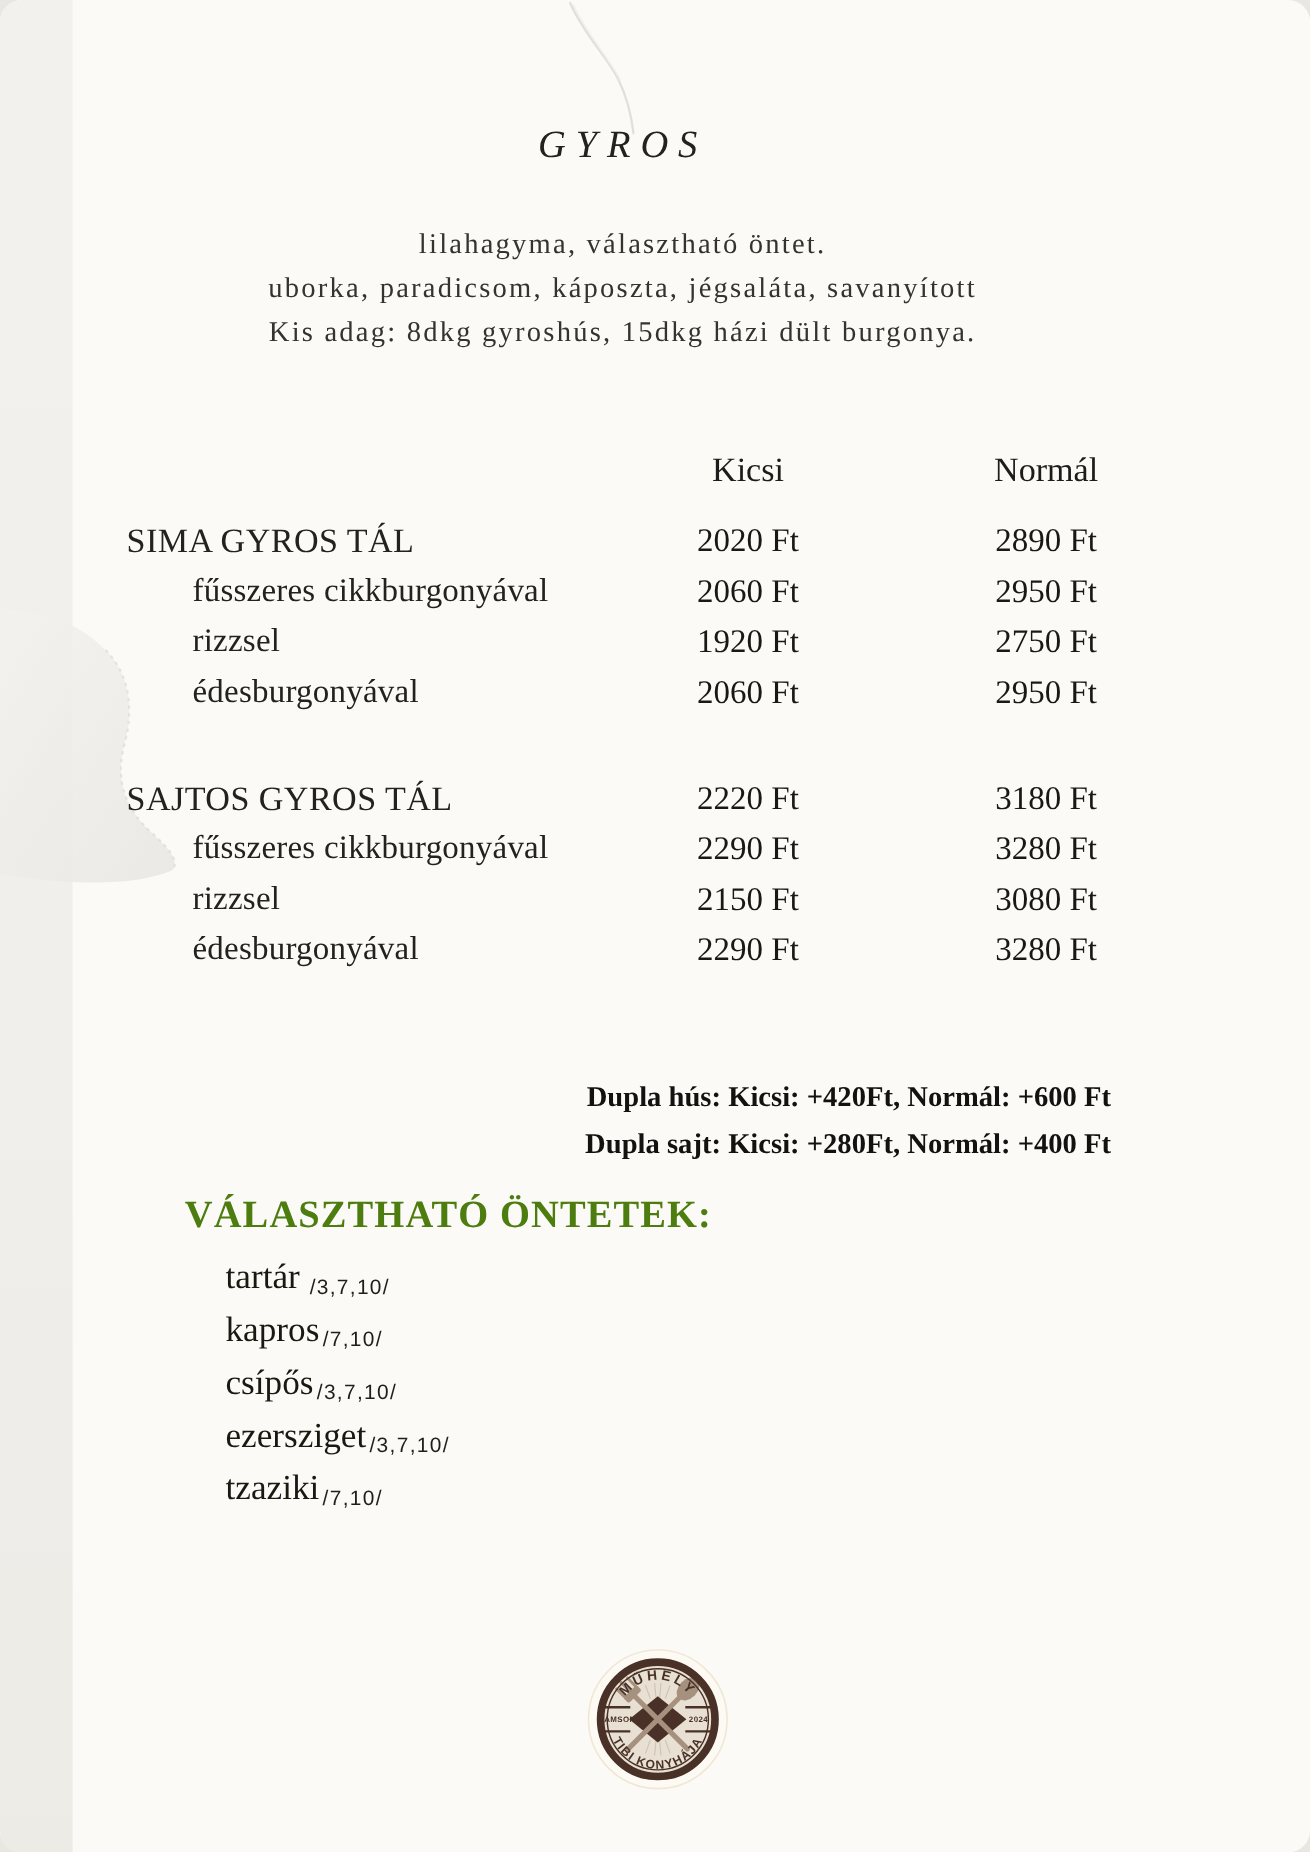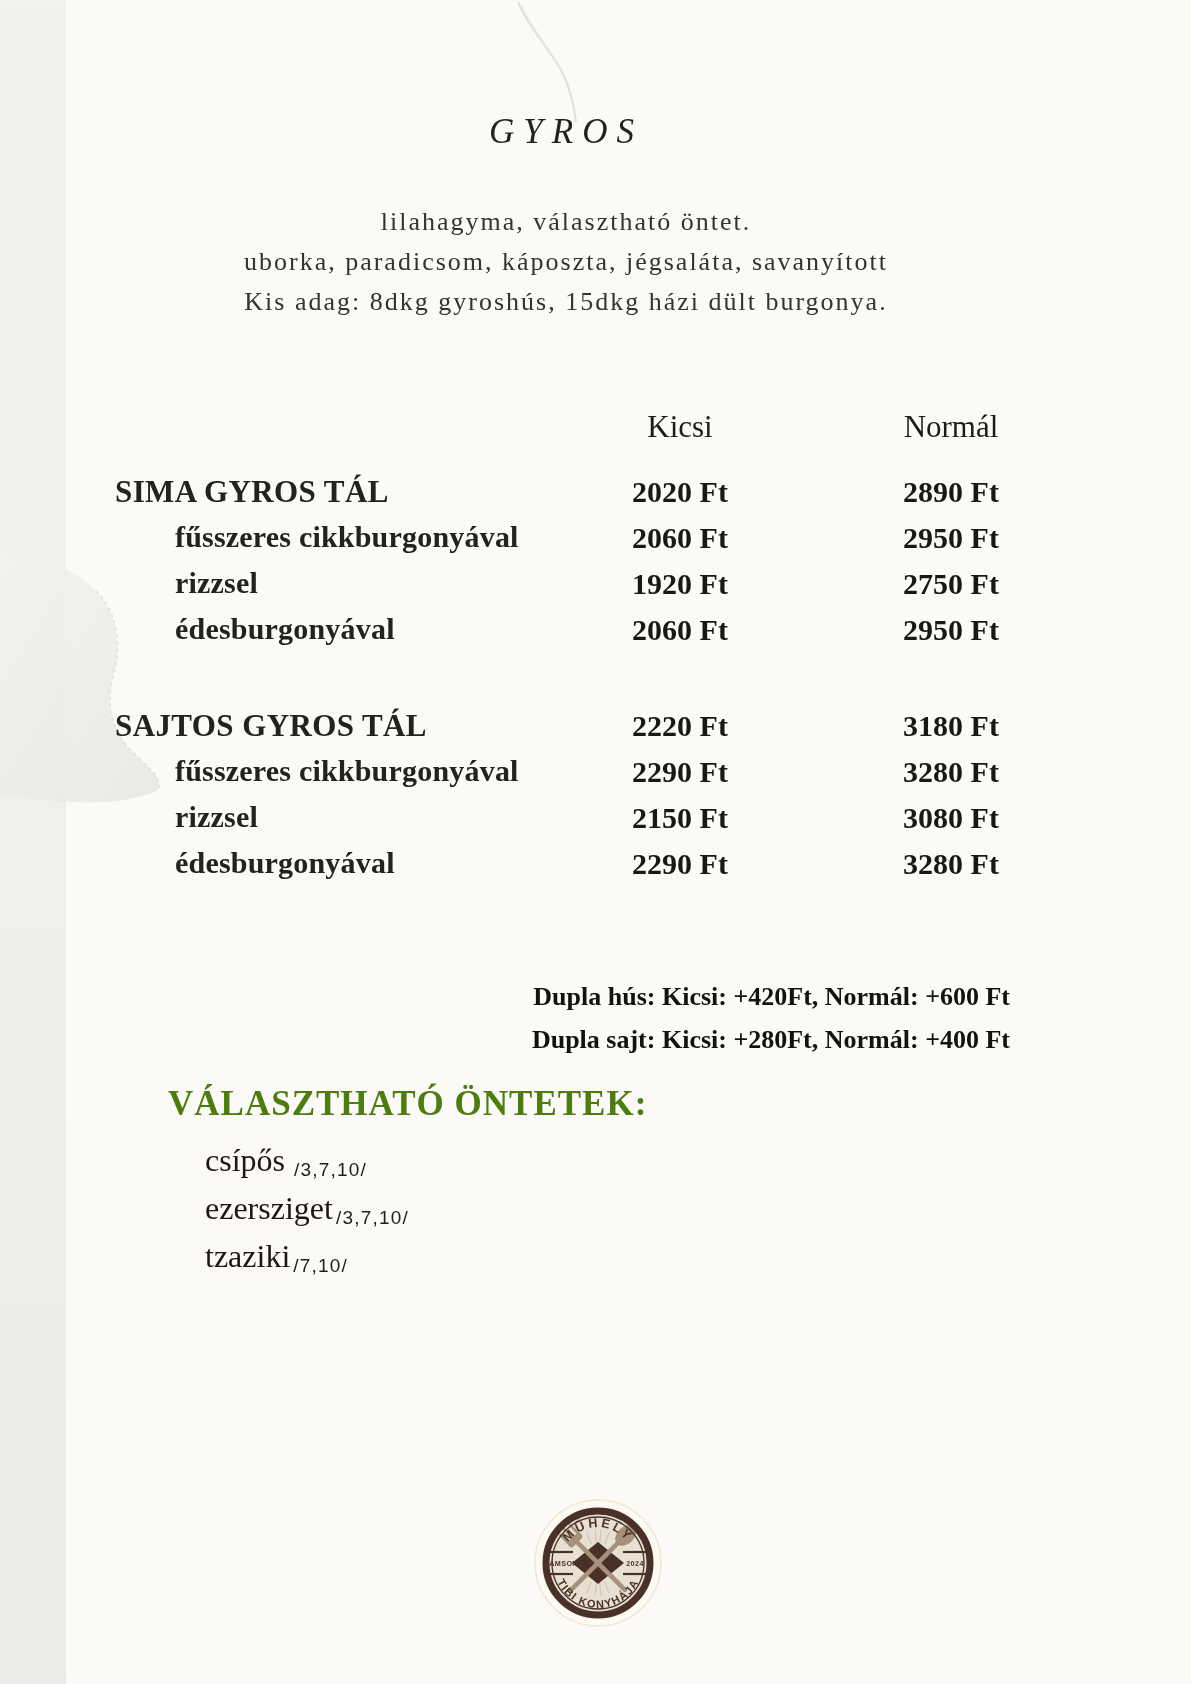--- a/index.html
+++ b/index.html
@@ -1,19 +1,19 @@
 <!DOCTYPE html>
 <html><head>
 <meta charset="utf-8">
 <style>
   html,body{margin:0;padding:0;background:#e9e7e2;}
   .page{
     position:relative;width:1191px;height:1684px;margin:0 auto;
     background:#fbfaf7;overflow:hidden;
-    font-family:"Liberation Serif", serif;color:#1d1c1a;
+    font-family:"Liberation Serif", serif;color:#1d1c1a;border-radius:20px;
   }
   .left-strip{
     position:absolute;left:0;top:0;width:66px;height:100%;
     background:linear-gradient(180deg,#f3f1ed 0%,#f1efeb 55%,#edebe6 100%);
   }
   .torn, .crease, .logo{position:absolute;}
   .torn{left:0;top:545px;}
   .crease{left:480px;top:0;}
   .title{
     position:absolute;top:112px;left:66px;width:1000px;margin:0;
@@ -25,21 +25,21 @@
     text-align:center;font-size:26px;line-height:40px;
     letter-spacing:2px;color:#343330;
   }
   .desc em{font-style:italic;}
   .col-head{
     position:absolute;top:409px;width:200px;text-align:center;
     font-size:31px;color:#1d1c1a;
   }
   #colK{left:580px;font-family:Liberation Serif, serif;}
   #colN{left:851px;}
-  .rows{position:absolute;top:474px;left:0;width:1191px;font-weight:bold;}
+  .rows{position:absolute;top:474px;left:0;width:1191px;}
   .m-row{position:relative;height:46px;}
   .m-row .nm{
     position:absolute;left:115px;top:0;font-size:31px;
     letter-spacing:.4px;white-space:nowrap;color:#23221f;
   }
   .m-row.item .nm{left:175px;font-size:30px;letter-spacing:.2px;}
   .m-row .pk,.m-row .pn{
     position:absolute;top:1px;width:200px;text-align:center;font-size:30px;color:#191815;
   }
   .m-row .pk{left:580px;}
@@ -144,20 +144,22 @@
       </div>
     </div>
 
   <div class="extras">
     <div>Dupla hús: Kicsi: +420Ft, Normál: +600 Ft</div>
     <div>Dupla sajt: Kicsi: +280Ft, Normál: +400 Ft</div>
   </div>
 
   <div class="sauce-head">VÁLASZTHATÓ ÖNTETEK:</div>
   <ul class="sauces" id="sauces">
+      <li><span>tartár</span><span class="alg">/3,7,10/</span></li>
+      <li><span>kapros</span><span class="alg">/7,10/</span></li>
       <li><span>csípős</span><span class="alg">/3,7,10/</span></li>
       <li><span>ezersziget</span><span class="alg">/3,7,10/</span></li>
       <li><span>tzaziki</span><span class="alg">/7,10/</span></li>
     </ul>
 
   <svg class="logo" width="172" height="172" viewBox="0 0 172 172">
     <defs>
       <path id="arcTop" d="M 50,86 A 36,36 0 0 1 122,86" fill="none"></path>
       <path id="arcBot" d="M 41,86 A 45,45 0 0 0 131,86" fill="none"></path>
     </defs>

